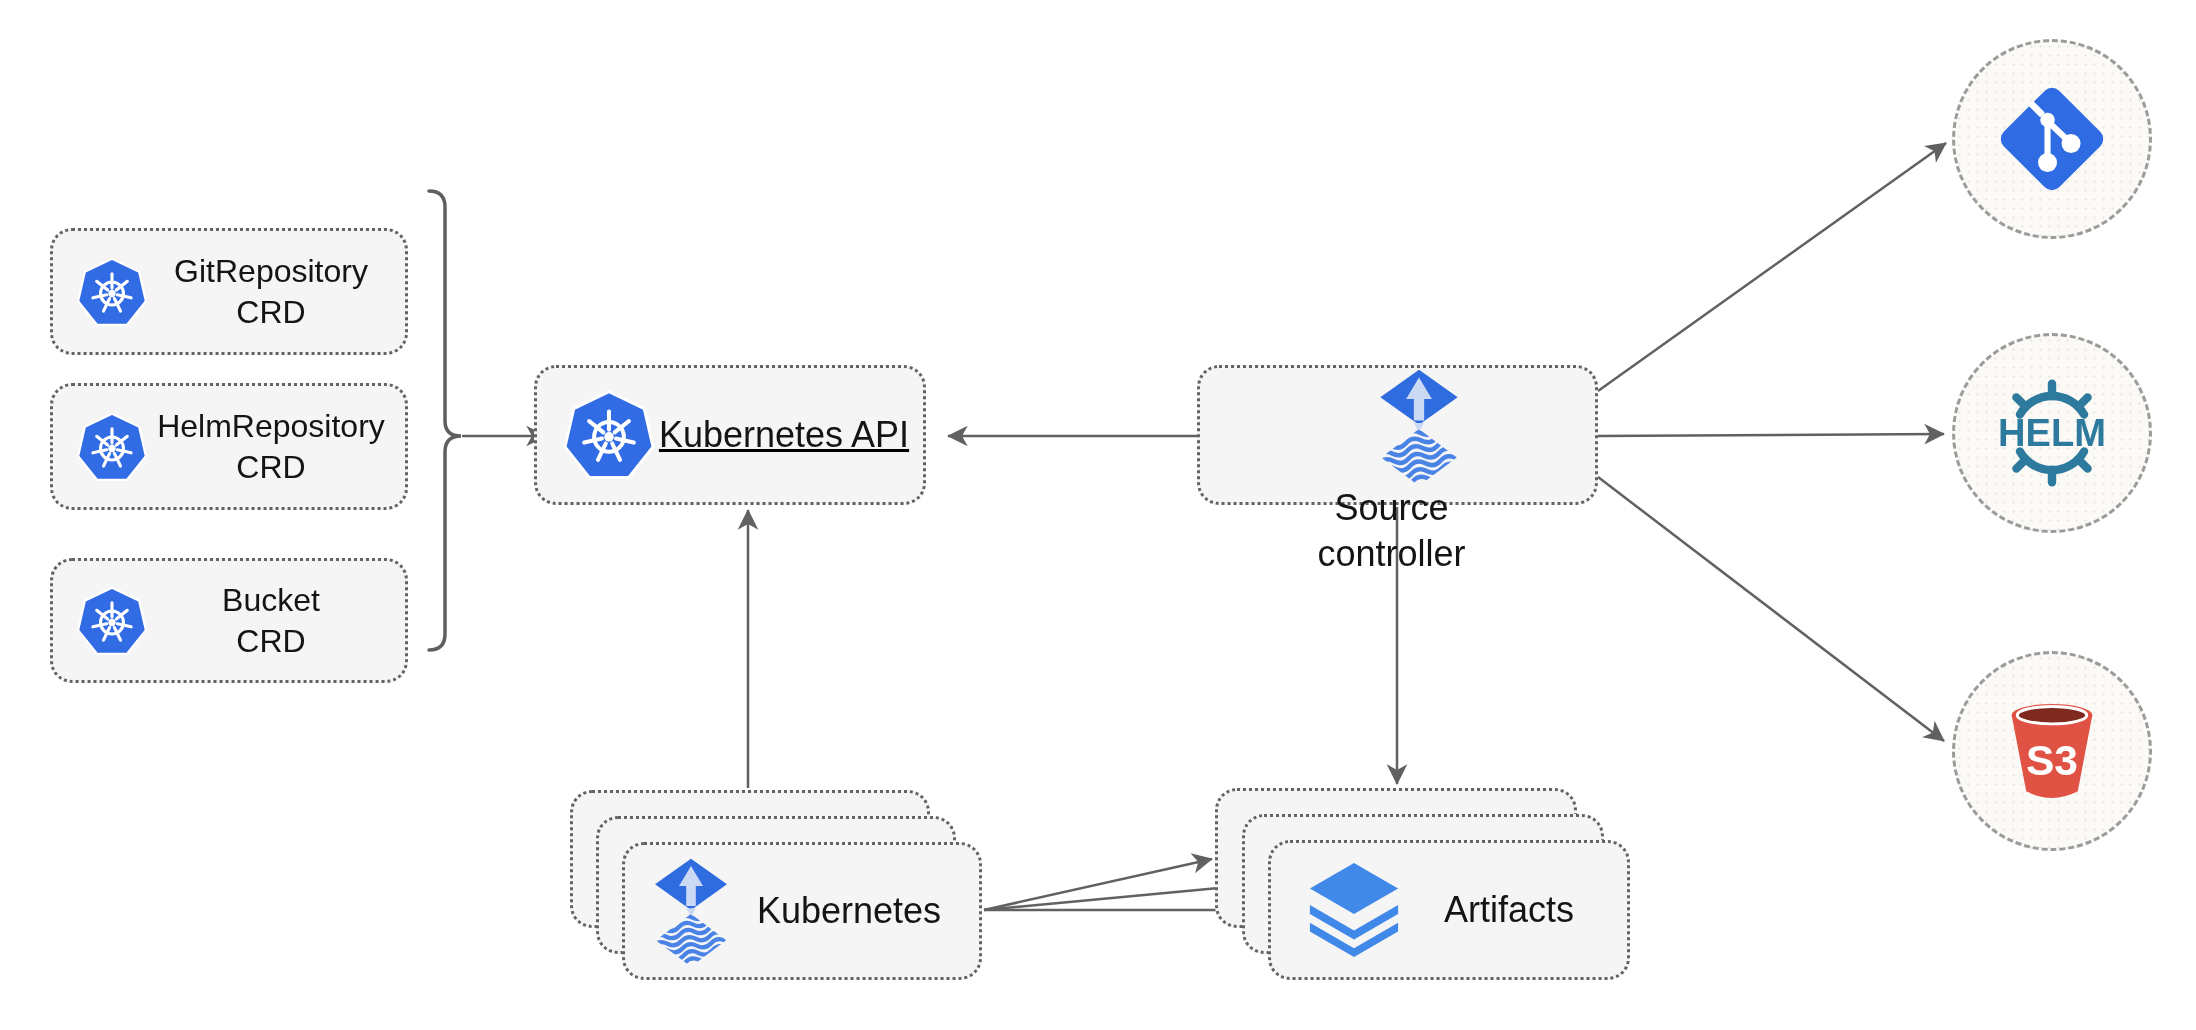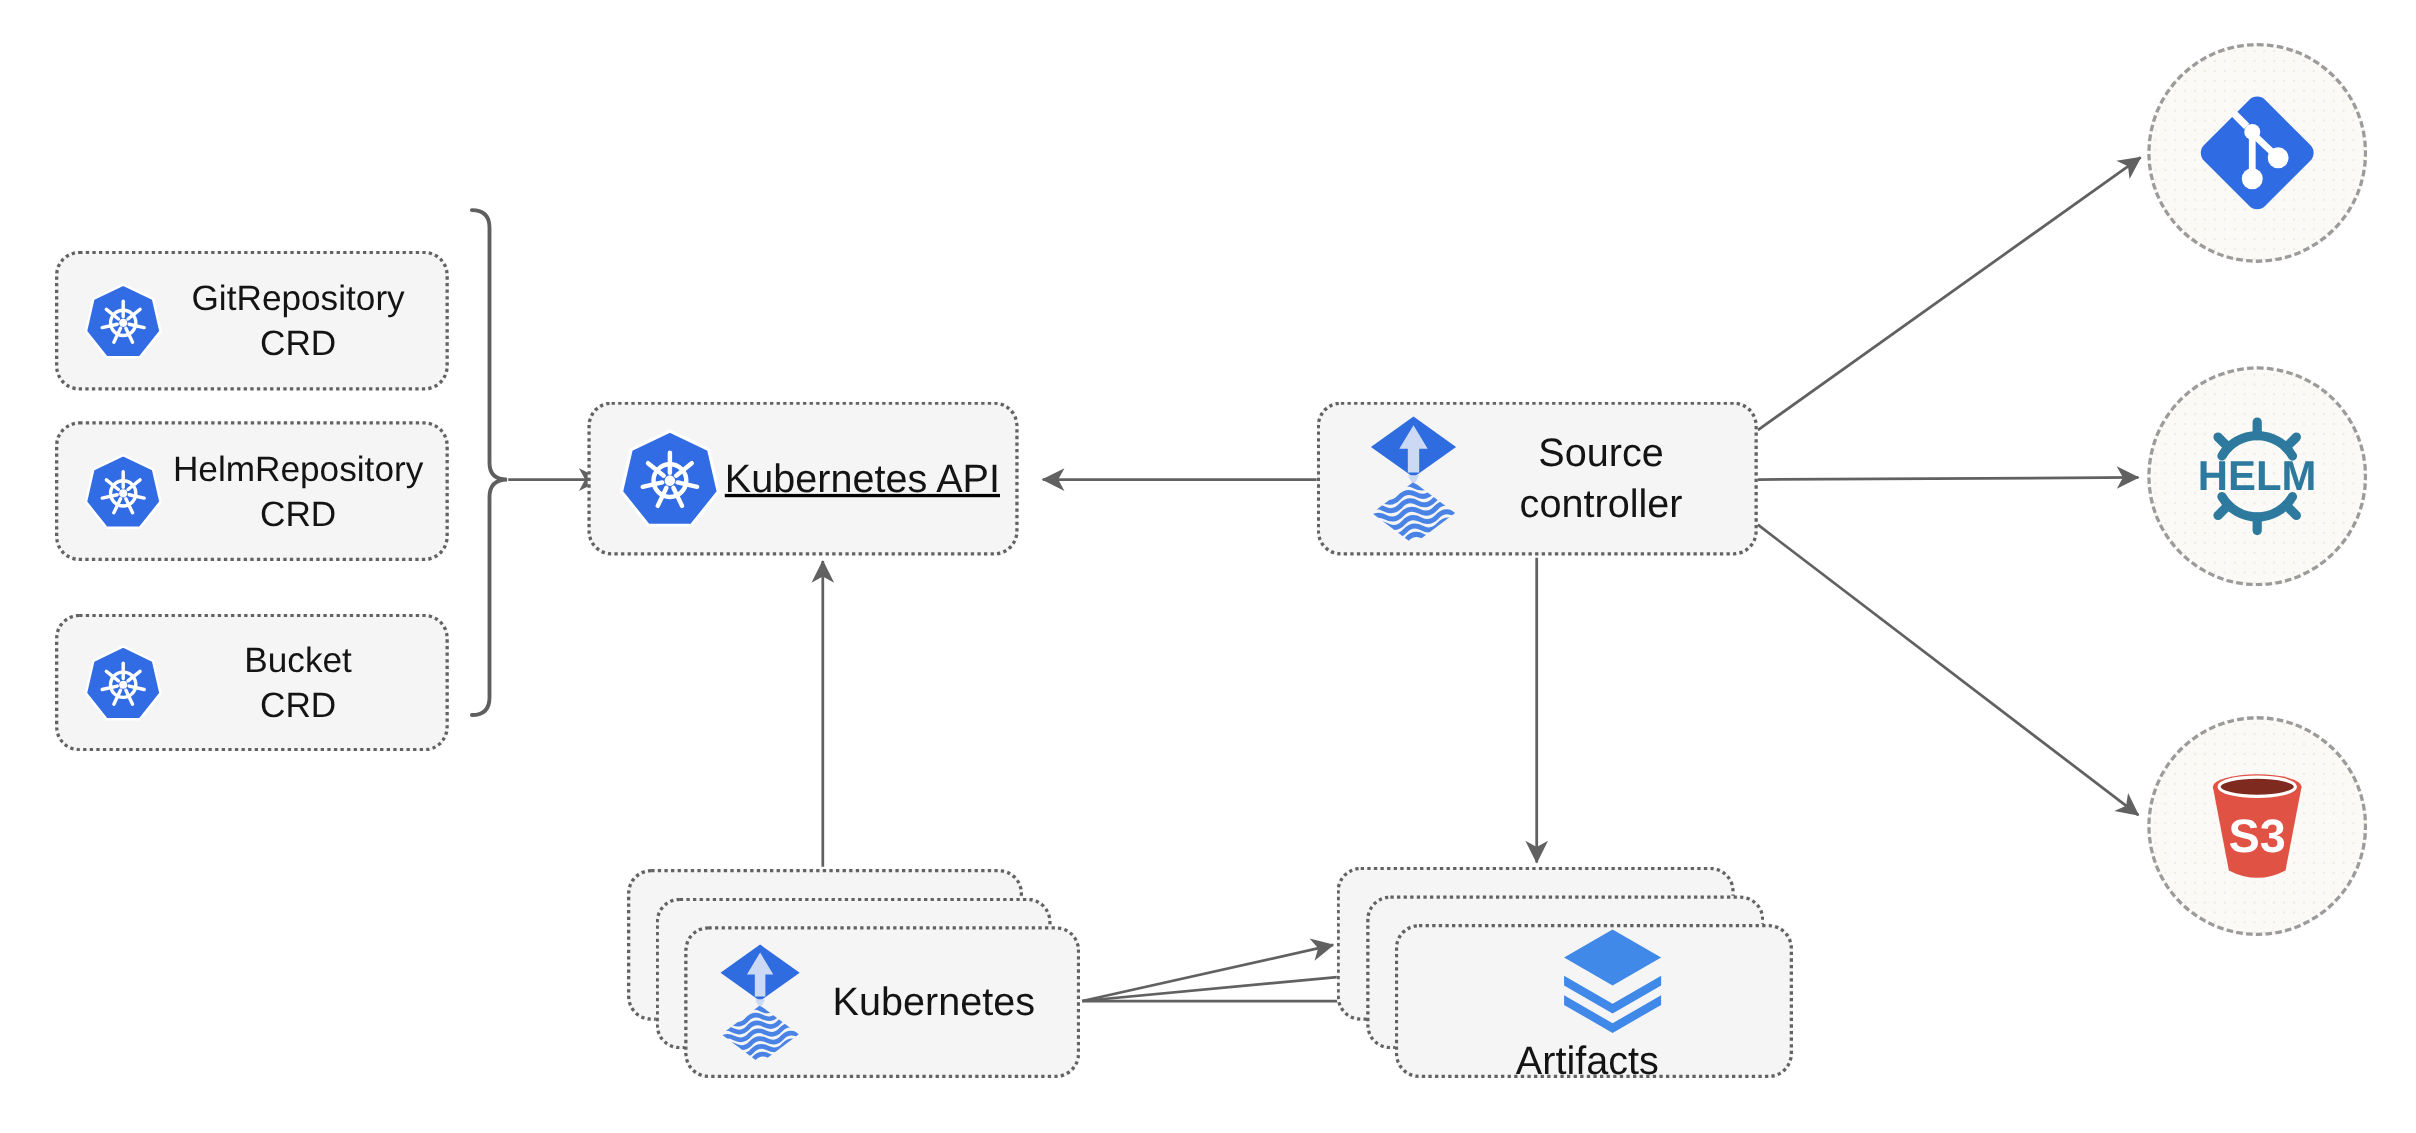--- a/index.html
+++ b/index.html
@@ -170,21 +170,21 @@
     </div>
   </div>
 
   <div class="box" style="left:534px; top:365px; width:392px; height:140px;text-decoration:underline;">
     <svg class="icon" width="96" height="96" style="margin-left:24px;">
         <use href="#sym-k8s"></use>
       </svg>
     <div class="label">Kubernetes API</div>
   </div>
 
-  <div class="box" style="left:1197px; top:365px; width:401px; height:140px;">
+  <div class="box" style="left:1197px; top:365px; width:401px; height:140px;flex-direction:column;">
     <svg class="icon" width="86" height="117" style="margin-left:42px;">
         <use href="#sym-flux"></use>
       </svg>
     <div class="label">
       <div>Source</div>
       <div>controller</div>
     </div>
   </div>
 
   <div class="stack" style="left:570px; top:790px; width:412px; height:190px;">
@@ -194,21 +194,21 @@
       <svg class="icon" width="80" height="109" style="margin-left:26px;">
           <use href="#sym-flux"></use>
         </svg>
       <div class="label">Kubernetes</div>
     </div>
   </div>
 
   <div class="stack" style="left:1215px; top:788px; width:415px; height:192px;">
     <div class="layer" style="left:0; top:0; width:362px; height:140px;"></div>
     <div class="layer" style="left:27px; top:26px; width:362px; height:140px;"></div>
-    <div class="layer front" style="left:53px; top:52px; width:362px; height:140px;flex-direction:column;">
+    <div class="layer front" style="left:53px; top:52px; width:362px; height:140px;">
       <svg class="icon" width="98" height="98" style="margin-left:34px;">
           <use href="#sym-layers"></use>
         </svg>
       <div class="label">Artifacts</div>
     </div>
   </div>
 
   <div class="circle" style="left:1952px; top:39px;">
     <svg class="icon" width="112" height="112">
         <use href="#sym-git"></use>

